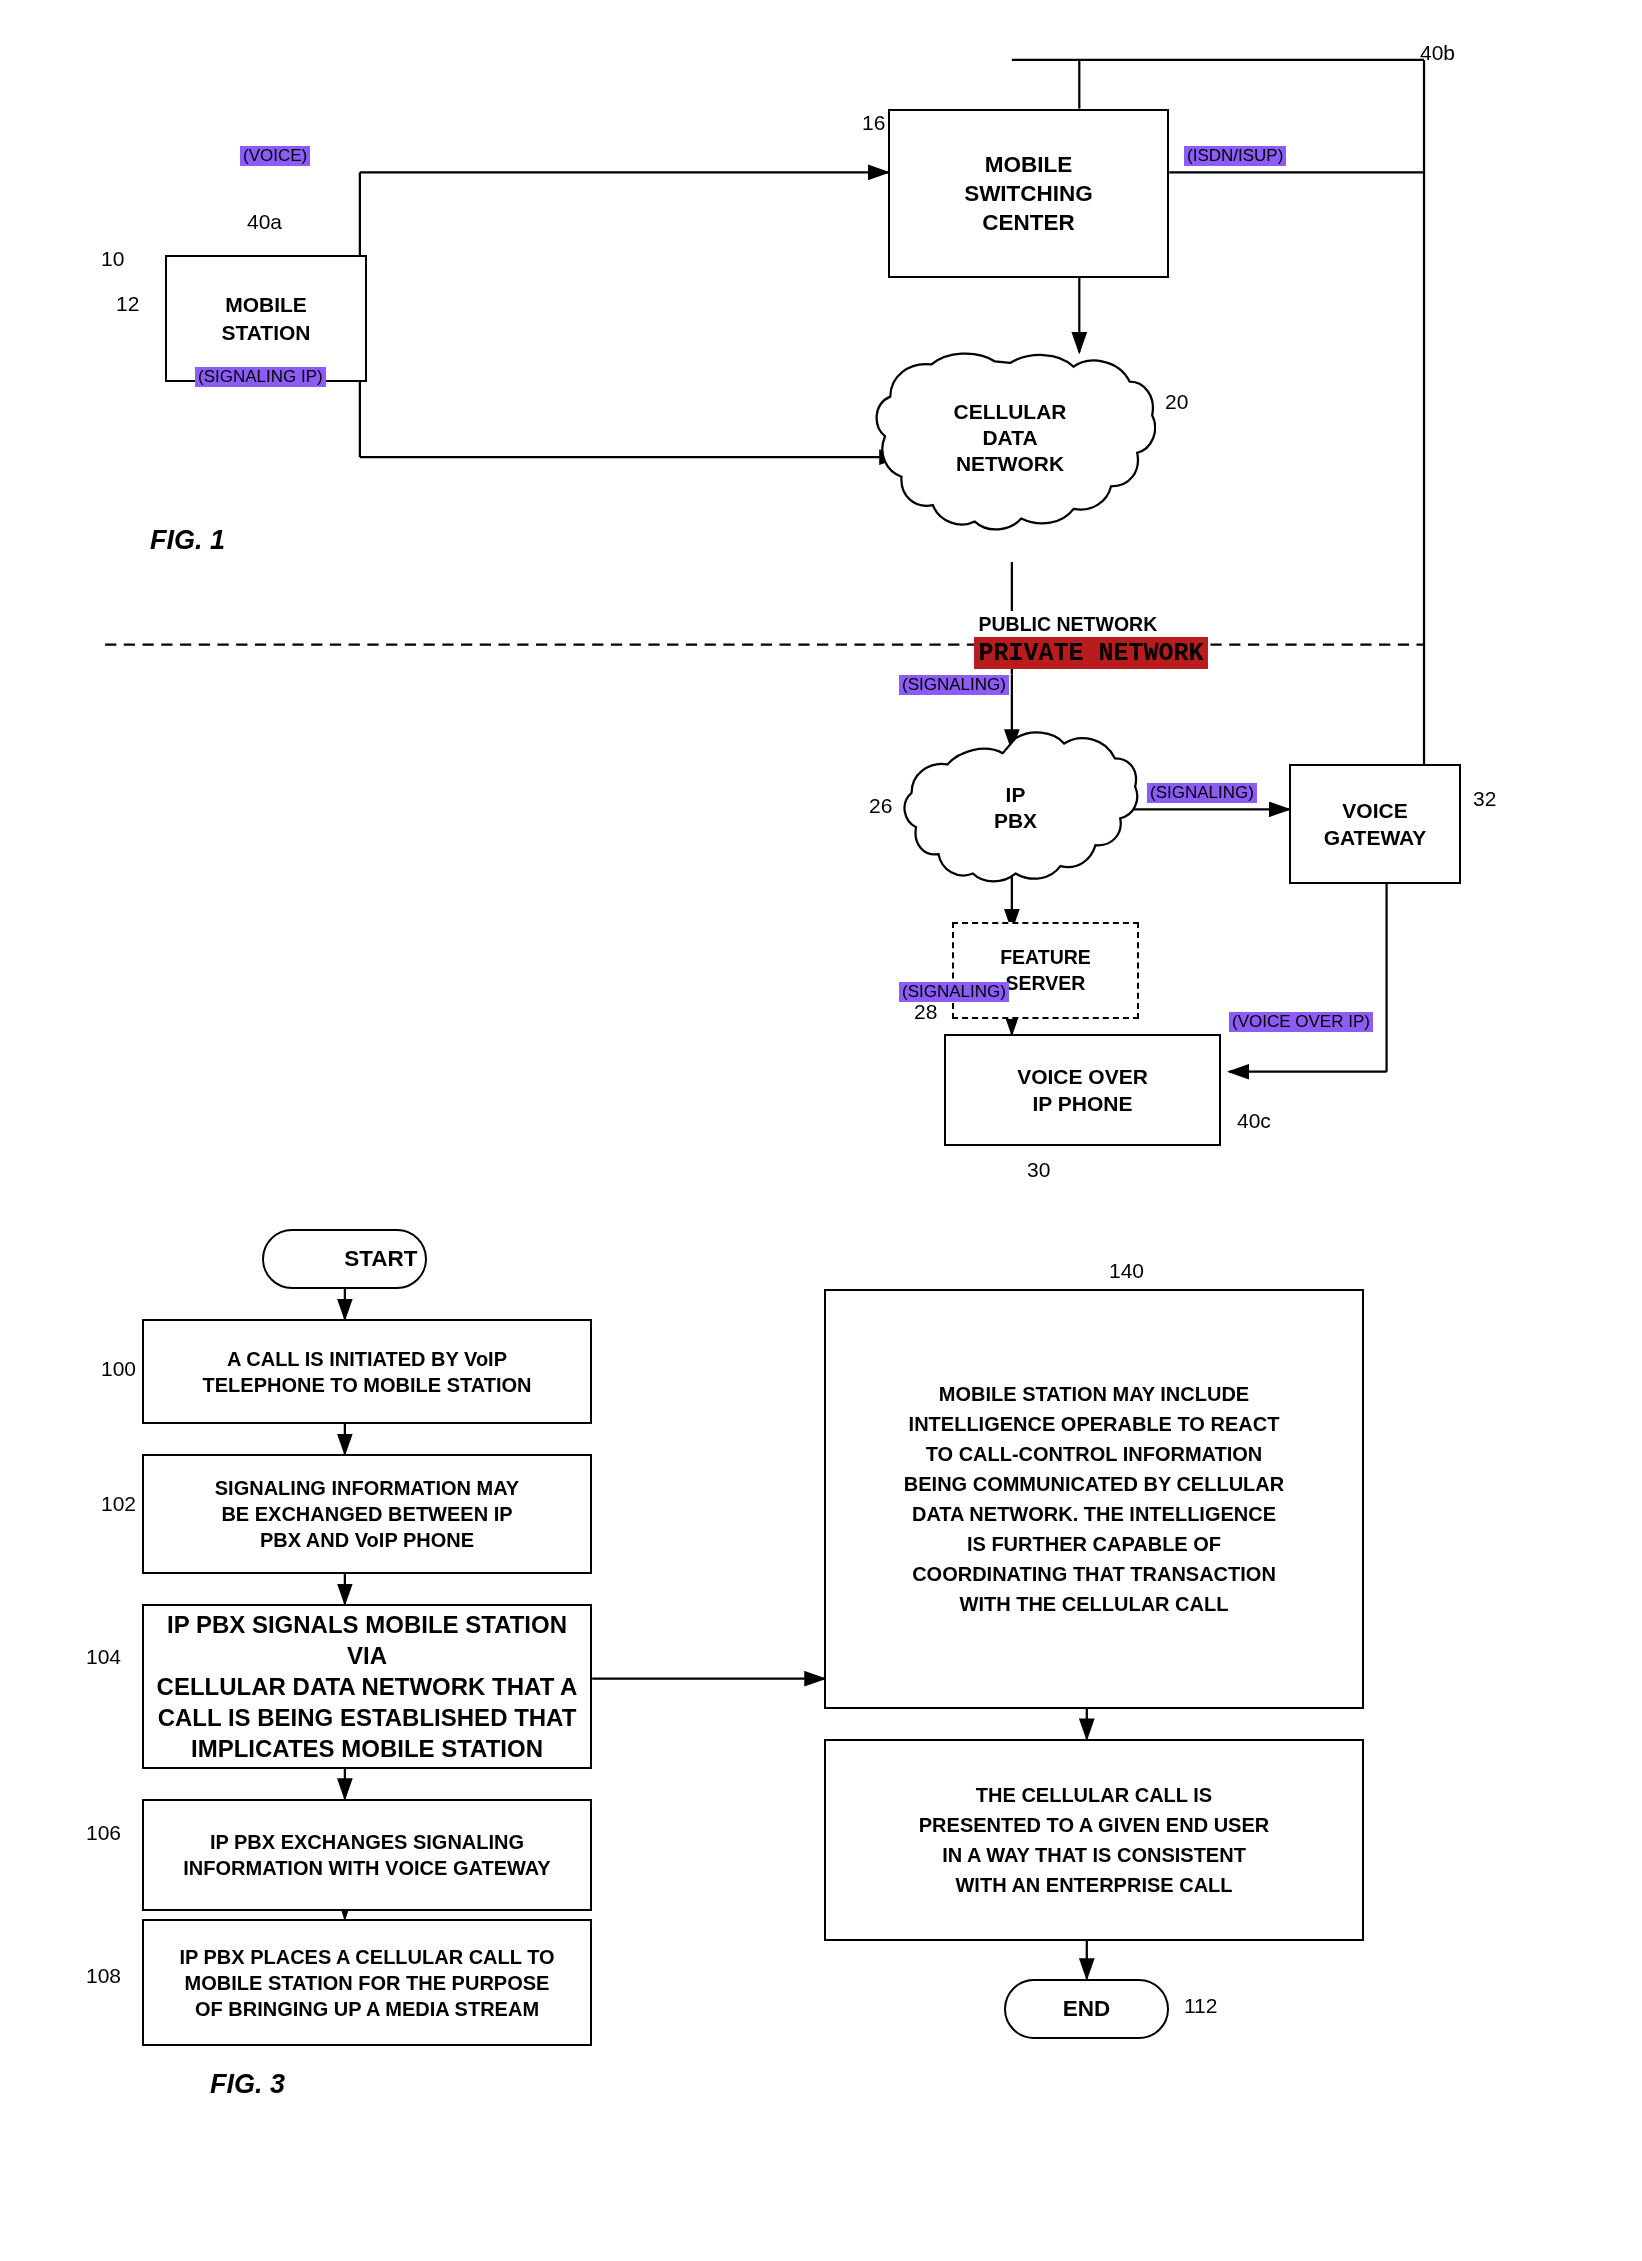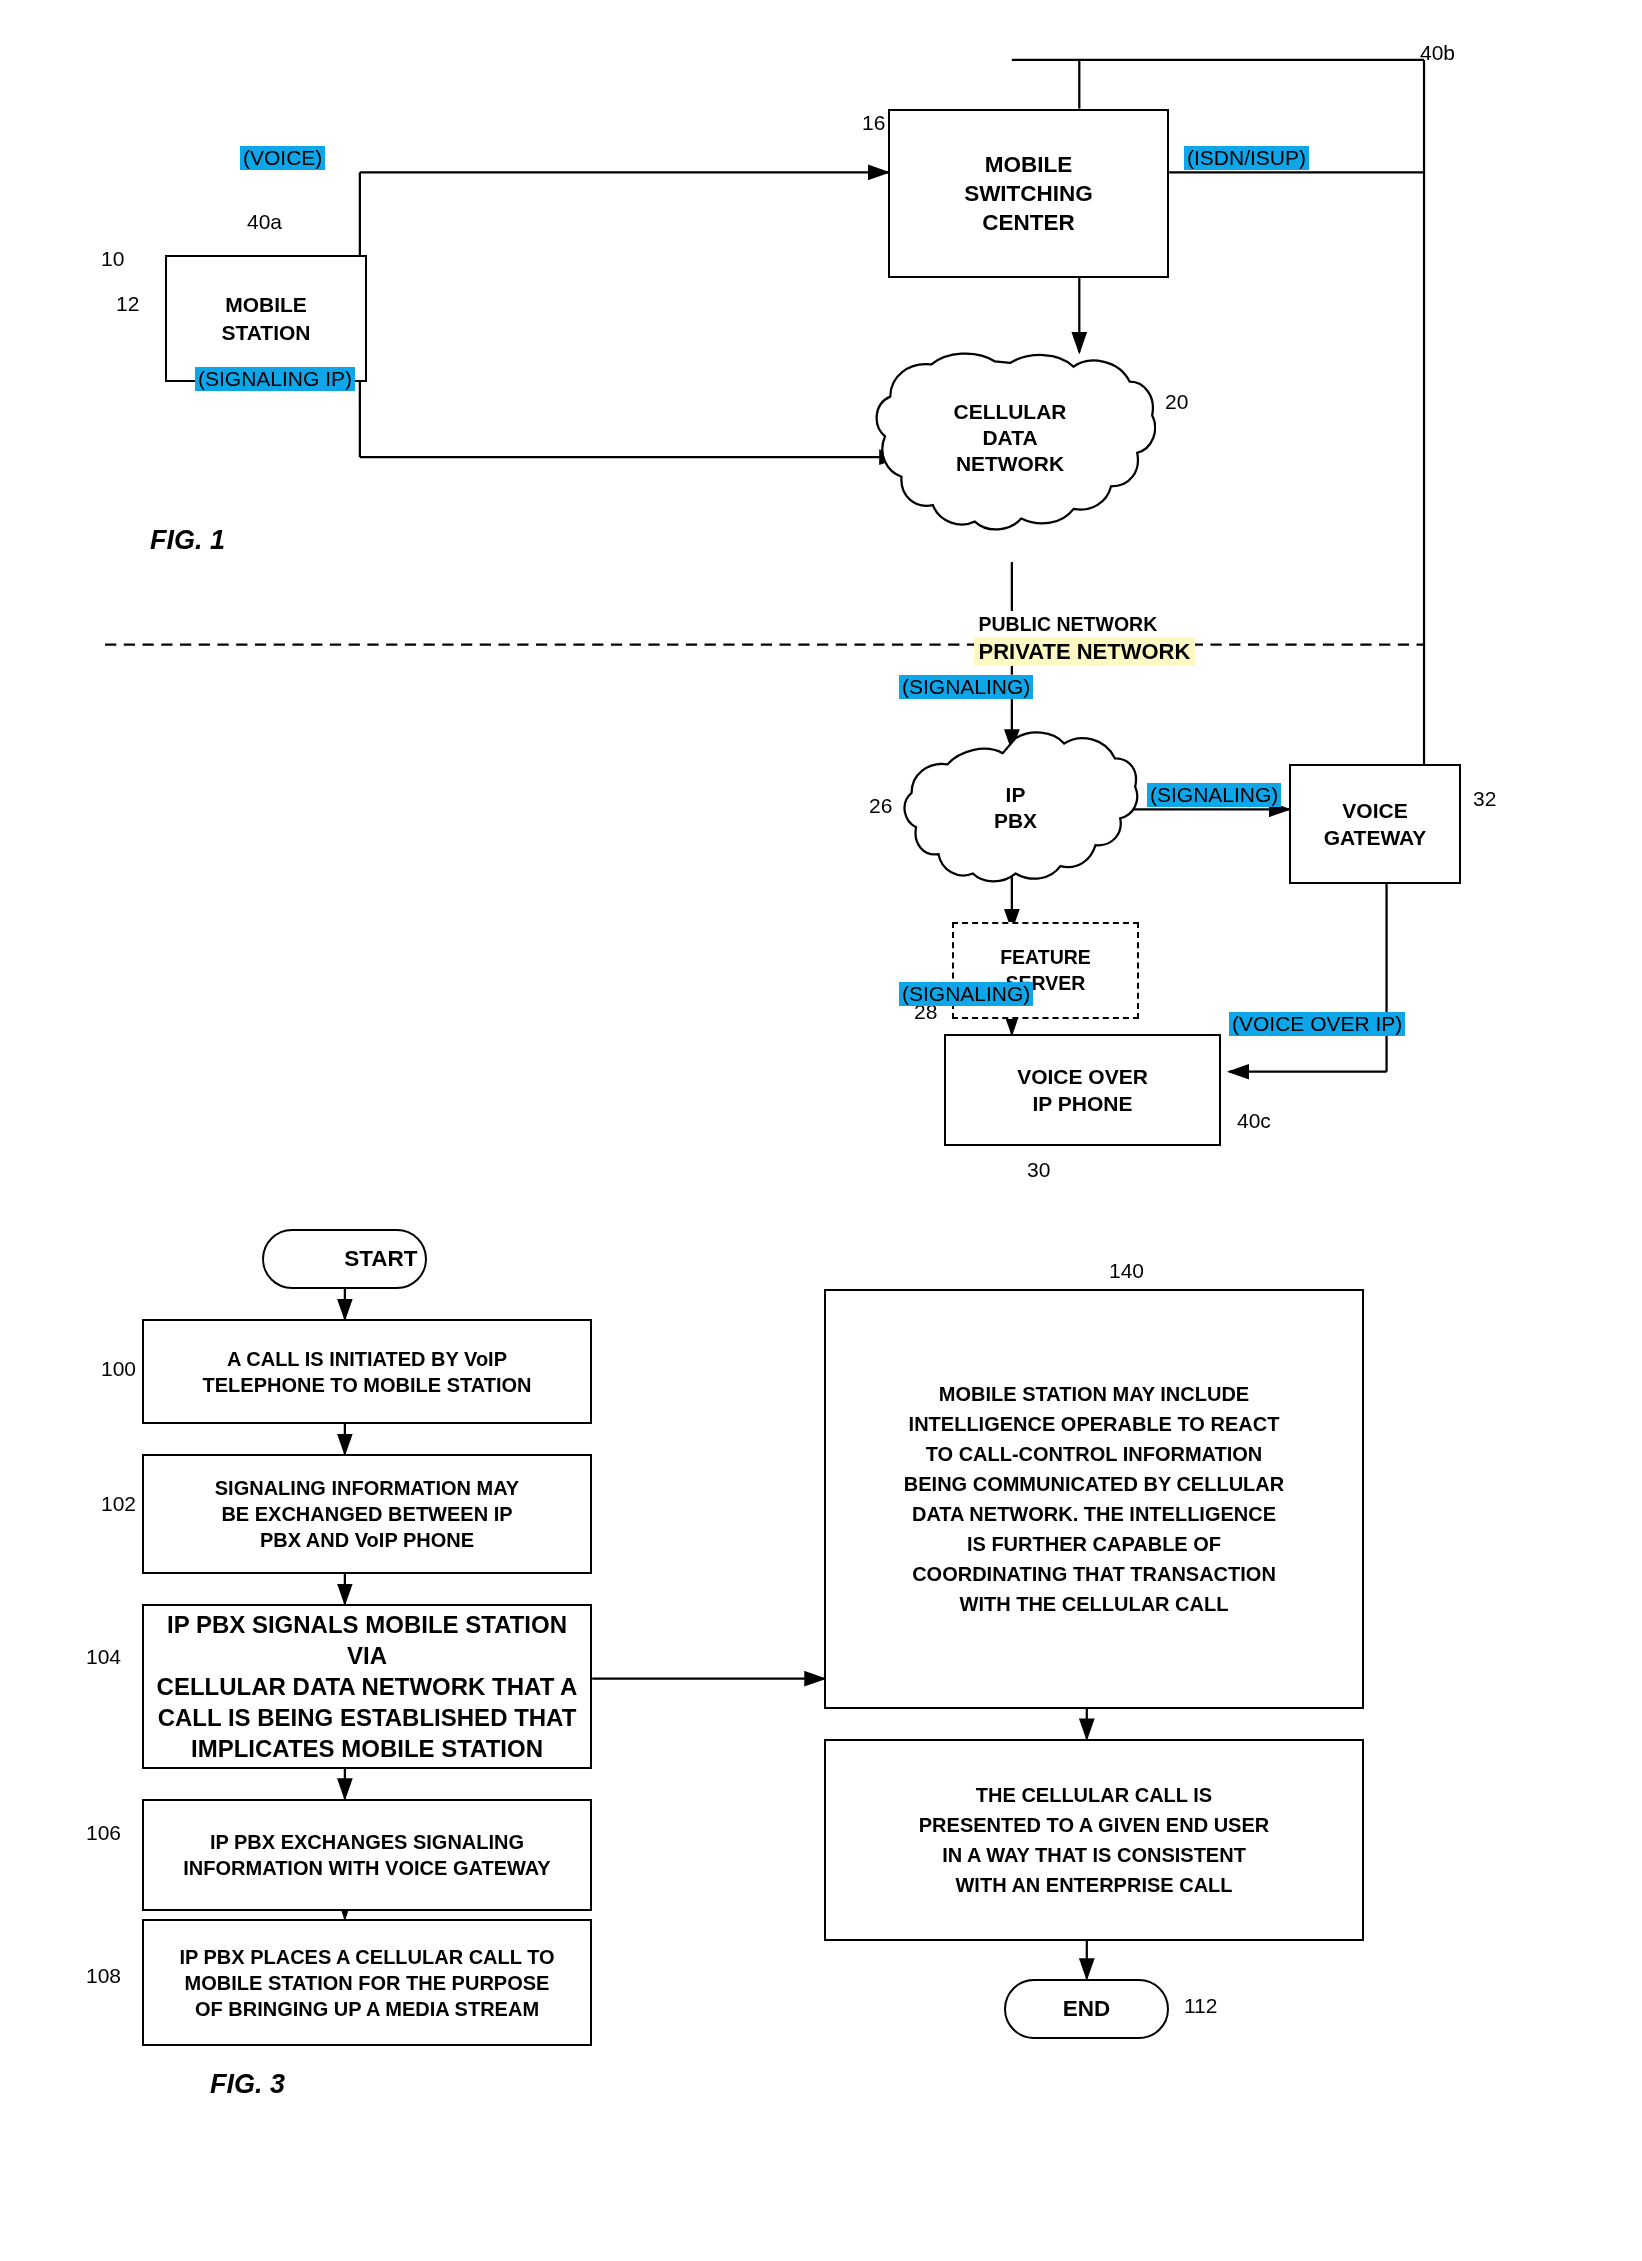--- a/index.html
+++ b/index.html
@@ -40,22 +40,22 @@
     
     .svg-overlay {
       position: absolute;
       top: 0; left: 0;
       width: 1643px;
       height: 2261px;
       pointer-events: none;
     }
     .label-paren {
       position: absolute;
-      font-size: 21px;
-      background: #0ea5e9;
+      font-size: 17px;
+      background: #8b5cf6;
       padding: 0 3px;
     }
     .ref-num {
       position: absolute;
       font-size: 21px;
       font-weight: normal;
     }
     .fig-label {
       position: absolute;
       font-size: 27px;
@@ -154,21 +154,21 @@
 
   <div class="box" style="left:165px; top:255px; width:202px; height:127px;">
     <span>MOBILE<br>STATION</span>
   </div>
 
   <div class="ref-num" style="left:116px; top:292px;">12</div>
 
   <div style="position:absolute; left:974px; top:611px; font-size:19.5px; font-weight:bold; background:#fff; padding:1.5px 4.5px;">
     <span>PUBLIC NETWORK</span>
   </div>
-  <div style="position:absolute; left:974px; top:637px; font-size:22px; font-weight:bold; background:#fef9c3; padding:1.5px 4.5px;">
+  <div style="position:absolute; left:974px; top:637px; font-size:25px; font-weight:bold; background:#b91c1c; padding:1.5px 4.5px;font-family:Liberation Mono, monospace;">
     <span>PRIVATE NETWORK</span>
   </div>
 
   <div style="position:absolute; left:892px; top:727px; width:247px; height:172px;">
     <svg width="247" height="172" viewBox="0 0 330 230">
       <path d="M165,15 C185,3 215,5 230,22 C252,8 285,15 298,42 C318,42 330,58 325,80 C333,98 323,118 305,122 C309,142 295,160 272,158 C266,178 248,192 225,186 C212,204 186,208 165,196 C148,210 122,210 108,196 C88,204 66,192 62,170 C42,173 28,156 32,134 C16,126 10,102 26,88 C26,64 48,46 74,50 C90,32 124,22 148,35 Z" fill="white" stroke="black" stroke-width="3"></path>
       <text x="165" y="100" text-anchor="middle" font-size="28" font-weight="bold" font-family="Arial">IP</text>
       <text x="165" y="135" text-anchor="middle" font-size="28" font-weight="bold" font-family="Arial">PBX</text>
     </svg>
   </div>

